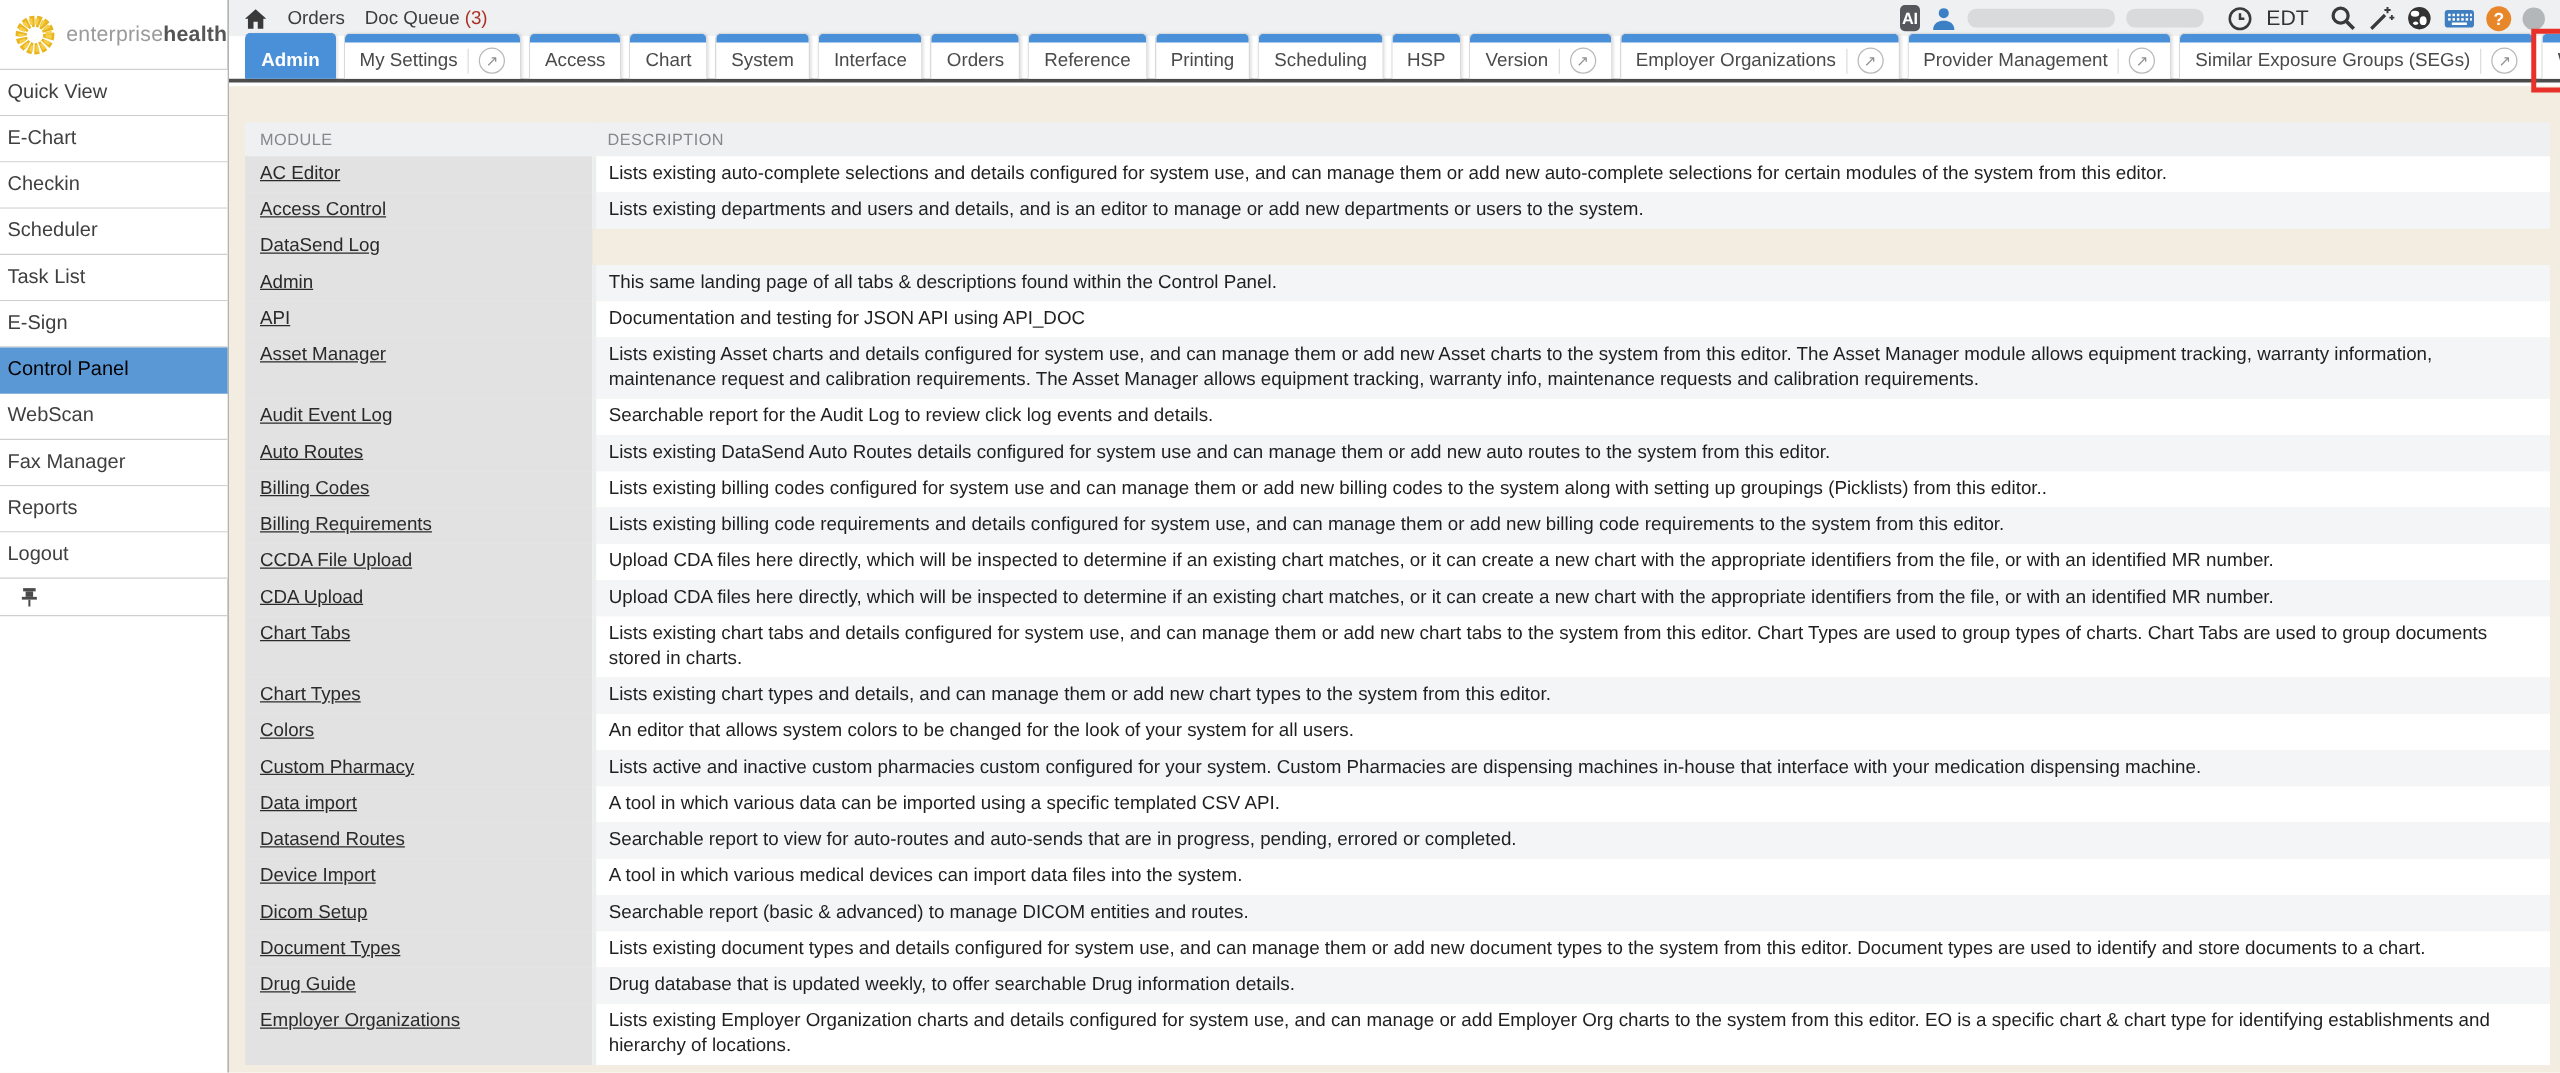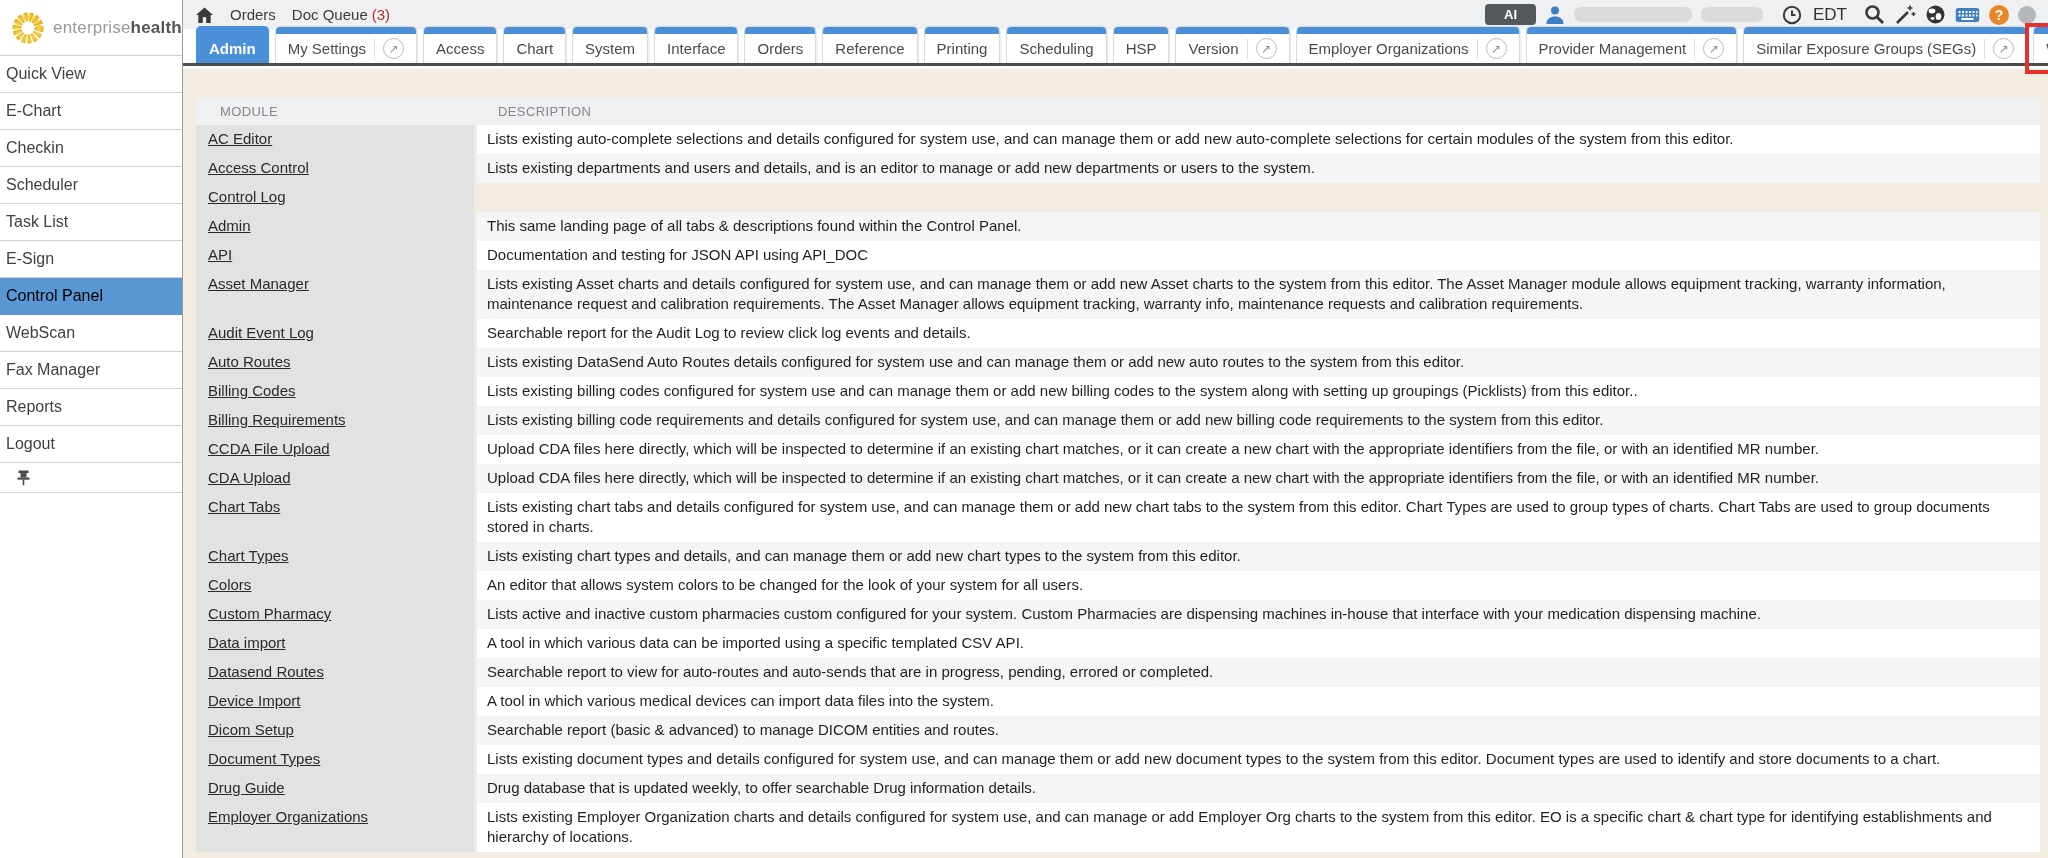--- a/index.html
+++ b/index.html
@@ -19,21 +19,21 @@
   .side-item.active { background:var(--sidebar-active); color:#000000; border-bottom-color:var(--sidebar-active); }
   .pin-row { height:30px; display:flex; align-items:center; padding-left:16px;
              border-bottom:1px solid #cfcfcf; }
 
   
   .topbar { position:absolute; left:183px; right:0; top:0; height:29px;
             background:#eff0f2; display:flex; align-items:center; padding:0 12px; }
   .crumb { font-size:15px; color:#3c3c3c; margin-left:16px; cursor:pointer; white-space:nowrap; }
   .crumb .count { color:#a93226; margin-left:4px; }
   .top-right { margin-left:auto; display:flex; align-items:center; gap:9px; }
-  .ai-badge { width:51px; height:21px; background:#54585c; color:#fff; border-radius:4px;
+  .ai-badge { width:16px; height:21px; background:#54585c; color:#fff; border-radius:4px;
               font-size:13px; font-weight:bold; display:flex; align-items:center;
               justify-content:center; cursor:pointer; }
   .redact { height:15px; border-radius:7px; background:#d9dadb; }
   .edt { font-size:17px; color:#333; margin-left:2px; }
   .help-circle { width:20px; height:20px; border-radius:50%; background:var(--help-orange);
                  color:#fff; font-weight:bold; font-size:14px; display:flex;
                  align-items:center; justify-content:center; cursor:pointer; }
   .status-circle { width:18px; height:18px; border-radius:50%; background:#b3b7ba; }
   .icon-btn { display:flex; align-items:center; cursor:pointer; }
 
@@ -56,21 +56,21 @@
   .tab.active .tab-label { color:#fff; font-weight:bold; }
   .red-box { position:absolute; left:-8px; right:-8px; top:-3px; height:51px;
              border:4px solid var(--highlight-red); pointer-events:none; z-index:9; }
 
   
   .content { position:absolute; left:183px; right:0; top:69px; bottom:0;
              background:var(--content-beige); }
   .ctable { margin:29px 8px 0 13px; }
   .trow, .thead { display:grid; grid-template-columns:278px 1fr; }
   .thead > div { background:#eef0f2; color:#85878a; font-size:13px; letter-spacing:.4px;
-                 padding:6px 24px; }
+                 padding:6px 12px; }
   .cell { font-size:15px; line-height:20px; }
   .module-cell { background:var(--module-gray); padding:4px 10px 5px 12px; }
   .module-link { color:#2a2a2a; text-decoration:underline; cursor:pointer; }
   .desc-cell { background:#fff; color:#1f1f1f; padding:4px 24px 5px 10px;
                border-left:3px solid #eceded; }
   .trow:nth-child(even) .desc-cell { background:var(--alt-row); }
 </style>
 </head>
 <body>
 
@@ -343,21 +343,21 @@
     <div class="cell desc-cell">Lists existing auto-complete selections and details configured for system use, and can manage them or add new auto-complete selections for certain modules of the system from this editor.</div>
   </div>
         <div class="trow">
     <div class="cell module-cell">
       <span class="module-link">Access Control</span>
     </div>
     <div class="cell desc-cell">Lists existing departments and users and details, and is an editor to manage or add new departments or users to the system.</div>
   </div>
         <div class="trow">
     <div class="cell module-cell">
-      <span class="module-link">Control Log</span>
+      <span class="module-link">DataSend Log</span>
     </div>
   </div>
         <div class="trow">
     <div class="cell module-cell">
       <span class="module-link">Admin</span>
     </div>
     <div class="cell desc-cell">This same landing page of all tabs &amp; descriptions found within the Control Panel.</div>
   </div>
         <div class="trow">
     <div class="cell module-cell">

